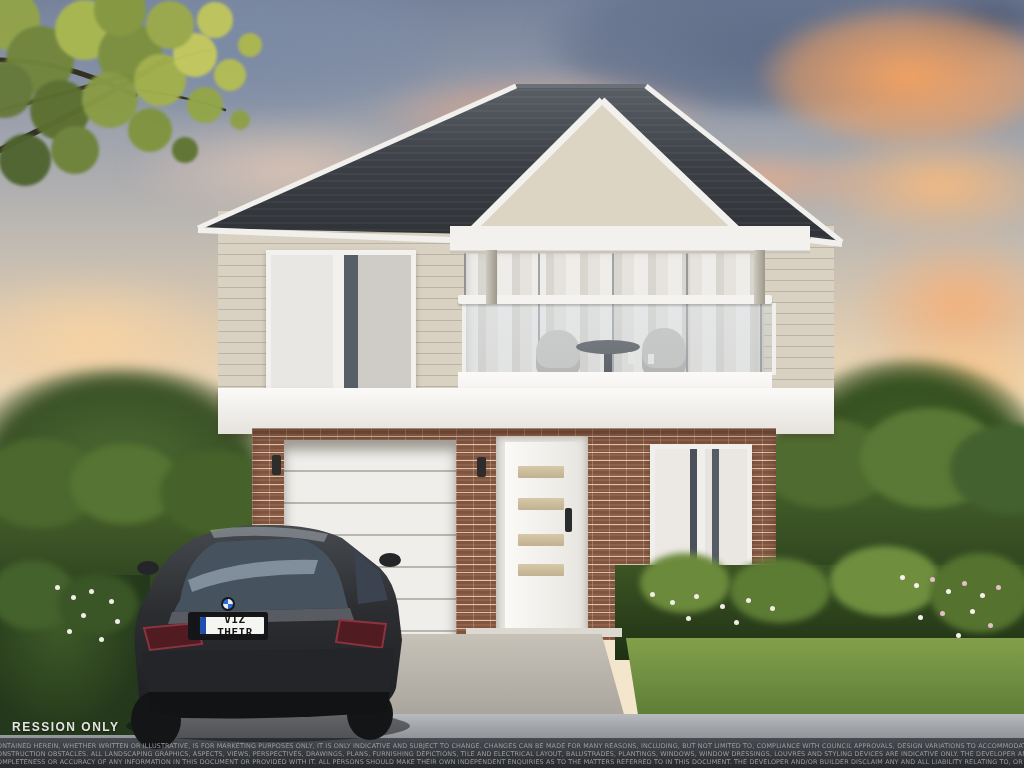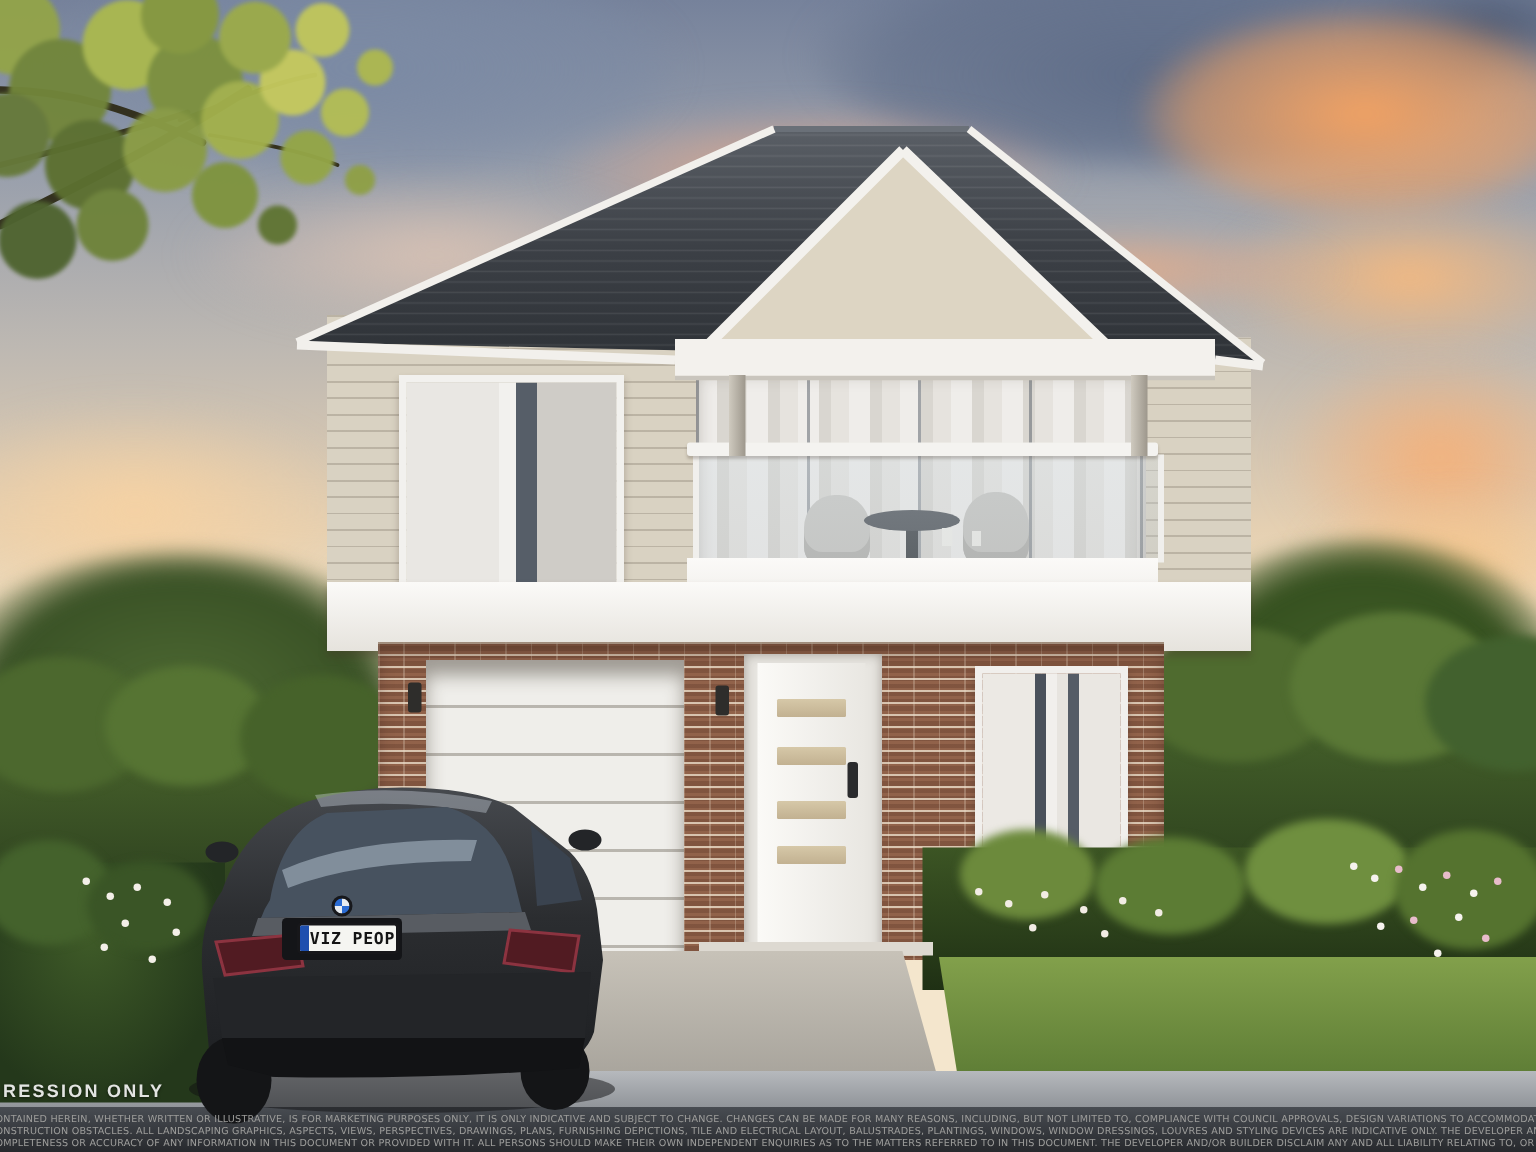--- a/index.html
+++ b/index.html
@@ -162,21 +162,21 @@
     <path d="M222,100 L268,104 L264,128 L218,122 Z" fill="#511b22" stroke="#8c3340" stroke-width="2"></path>
     <rect x="70" y="92" width="80" height="28" rx="3" fill="#141518"></rect>
     <ellipse cx="38" cy="200" rx="25" ry="29" fill="#141517"></ellipse>
     <ellipse cx="252" cy="194" rx="23" ry="26" fill="#141517"></ellipse>
     <path d="M24,132 L276,128 L272,172 Q180,182 70,182 L30,172 Z" fill="#232528"></path>
     <path d="M30,172 L272,172 L268,192 Q170,200 66,198 L34,190 Z" fill="#121315"></path>
   </svg>
   <div class="abs roundel" style="left:221px;top:597px;width:14px;height:14px"></div>
   <div class="abs plate" style="left:198px;top:615px;width:68px;height:21px">
     <div class="strip"></div>
-    <div class="num">VIZ PEOP</div>
+    <div class="num">VIZ THEIR</div>
   </div>
 
   <svg class="abs" style="left:0;top:0" width="300" height="250" viewBox="0 0 300 250">
     <g stroke="#33301f" fill="none" stroke-linecap="round">
       <path d="M0,150 C60,120 110,95 165,60" stroke-width="6"></path>
       <path d="M0,60 C50,60 90,75 135,95" stroke-width="5"></path>
       <path d="M0,110 C40,100 85,88 125,75" stroke-width="4"></path>
       <path d="M120,80 C150,70 180,55 210,50" stroke-width="3"></path>
       <path d="M140,90 C170,95 200,100 225,110" stroke-width="2.5"></path>
     </g>
@@ -197,20 +197,20 @@
         <circle cx="5" cy="90" r="28" fill="#66793a"></circle>
       <circle cx="170" cy="25" r="24" fill="#9cab4a"></circle>
         <circle cx="215" cy="20" r="18" fill="#c0c65c"></circle>
       <circle cx="120" cy="10" r="26" fill="#87993f"></circle>
         <circle cx="250" cy="45" r="12" fill="#adb850"></circle>
       <circle cx="185" cy="150" r="13" fill="#5f7433"></circle>
         <circle cx="240" cy="120" r="10" fill="#8fa046"></circle>
     </g>
   </svg>
 
-  <div class="abs watermark" style="left:2px;top:720px">RESSION ONLY</div>
+  <div class="abs watermark" style="left:12px;top:720px">RESSION ONLY</div>
   <div class="abs" style="left:-3px;top:743px;width:1027px;overflow:hidden">
     <div class="legal">ONTAINED HEREIN, WHETHER WRITTEN OR ILLUSTRATIVE, IS FOR MARKETING PURPOSES ONLY, IT IS ONLY INDICATIVE AND SUBJECT TO CHANGE. CHANGES CAN BE MADE FOR MANY REASONS, INCLUDING, BUT NOT LIMITED TO, COMPLIANCE WITH COUNCIL APPROVALS, DESIGN VARIATIONS TO ACCOMMODATE SITE REQUIREMENTS, COMPLIANCE WITH BASIX REGULATIONS, AVAILABILITY OF MATERIAL</div>
     <div class="legal">ONSTRUCTION OBSTACLES. ALL LANDSCAPING GRAPHICS, ASPECTS, VIEWS, PERSPECTIVES, DRAWINGS, PLANS, FURNISHING DEPICTIONS, TILE AND ELECTRICAL LAYOUT, BALUSTRADES, PLANTINGS, WINDOWS, WINDOW DRESSINGS, LOUVRES AND STYLING DEVICES ARE INDICATIVE ONLY. THE DEVELOPER AND/OR BUILDER DO NOT GIVE ANY WARRANTY OR MAKE ANY REPRESENTATIONS, WHETHER</div>
     <div class="legal">OMPLETENESS OR ACCURACY OF ANY INFORMATION IN THIS DOCUMENT OR PROVIDED WITH IT. ALL PERSONS SHOULD MAKE THEIR OWN INDEPENDENT ENQUIRIES AS TO THE MATTERS REFERRED TO IN THIS DOCUMENT. THE DEVELOPER AND/OR BUILDER DISCLAIM ANY AND ALL LIABILITY RELATING TO, OR RESULTING FROM, THE USE OF, OR THE RELIANCE ON, ANY INFORMATION IN THIS DOCUMEN</div>
   </div>
 
 </div>
 
 </body></html>

